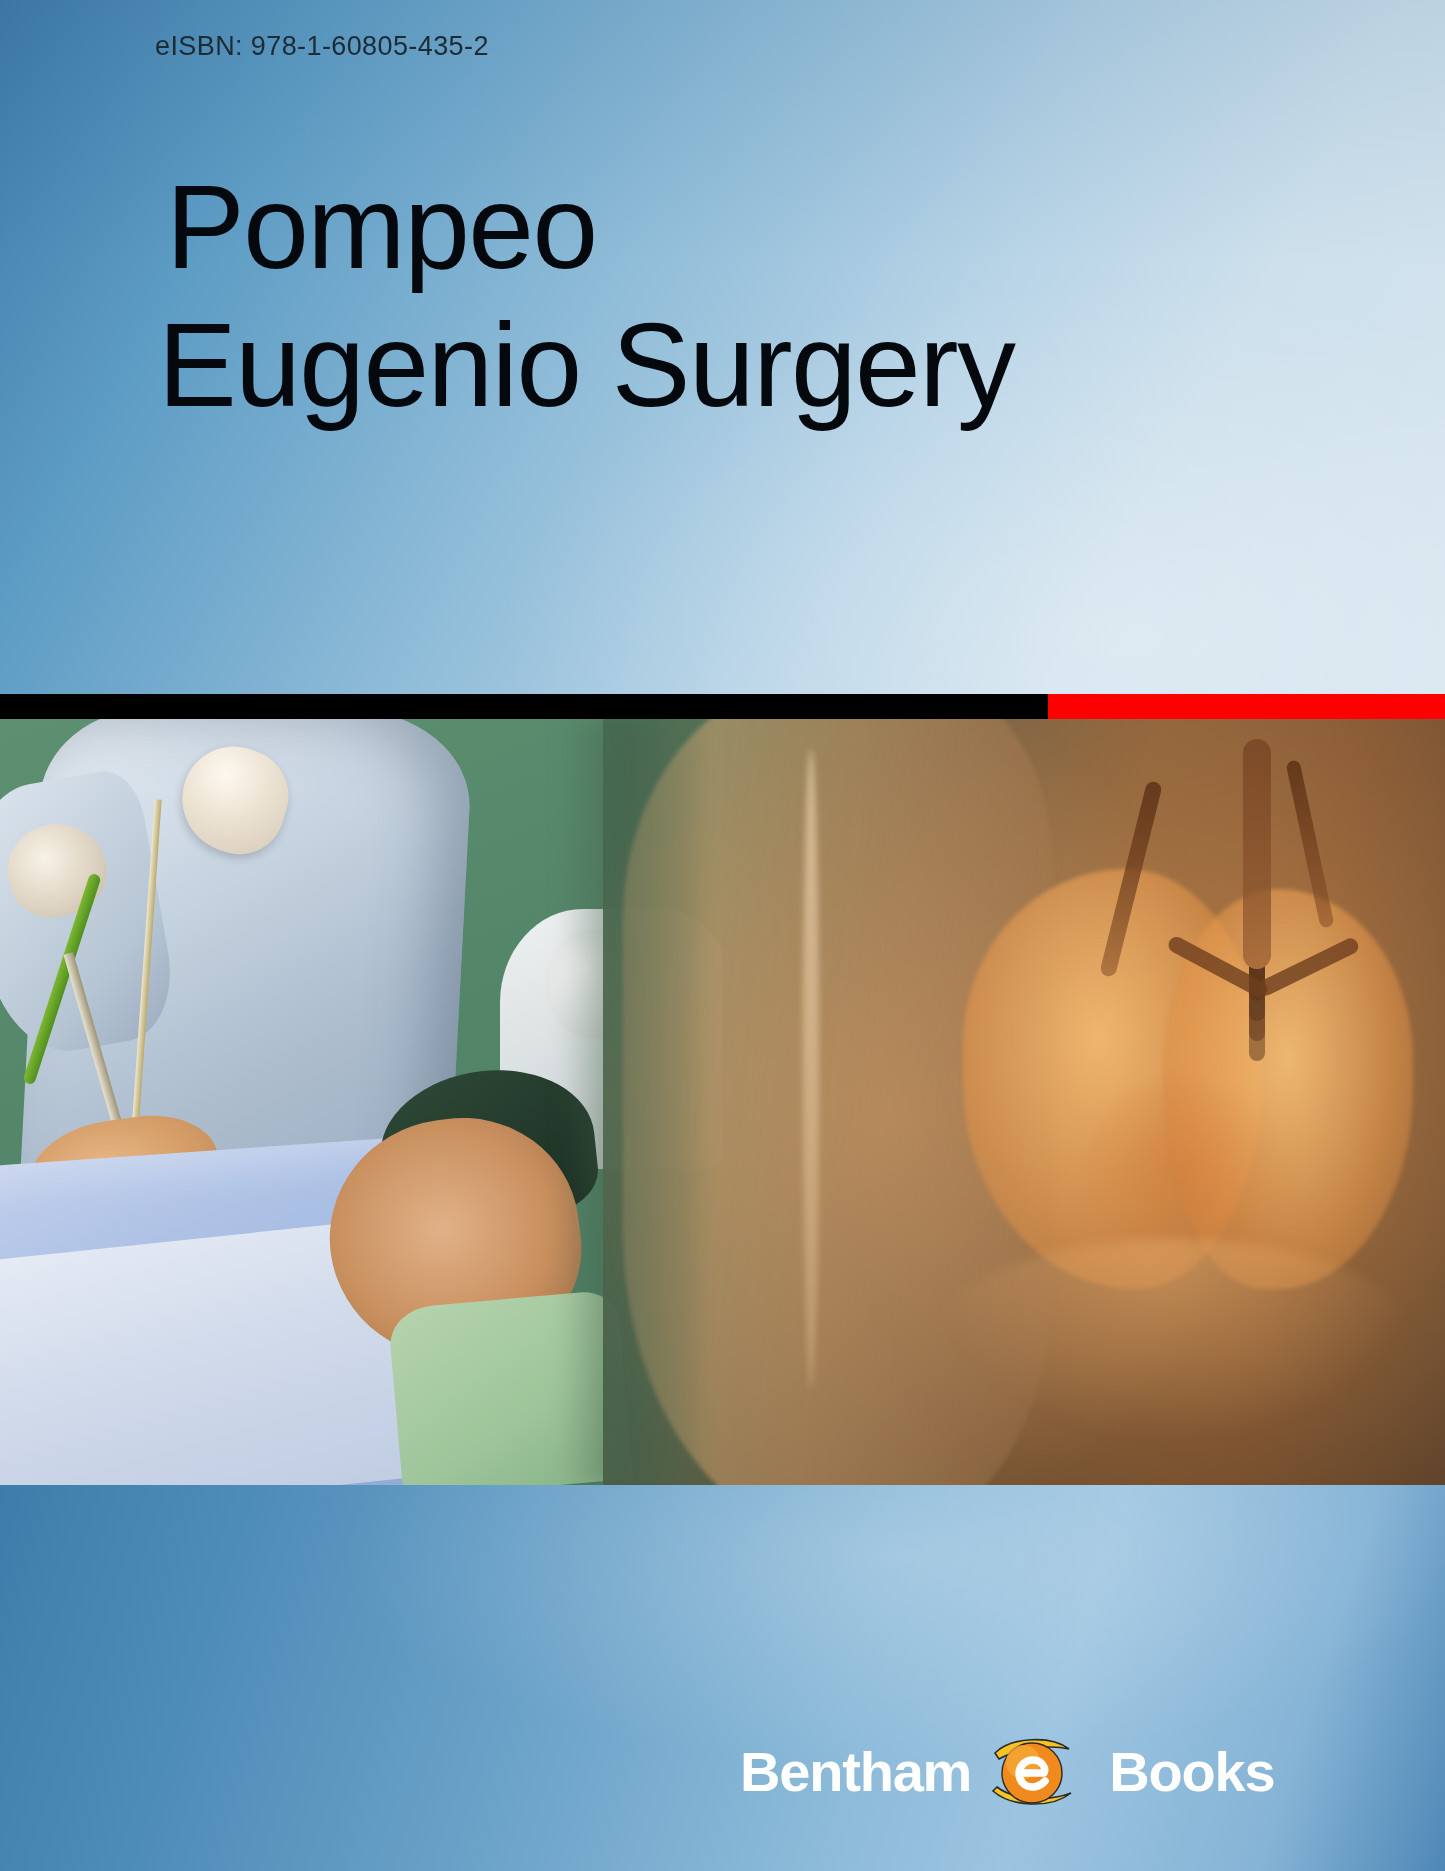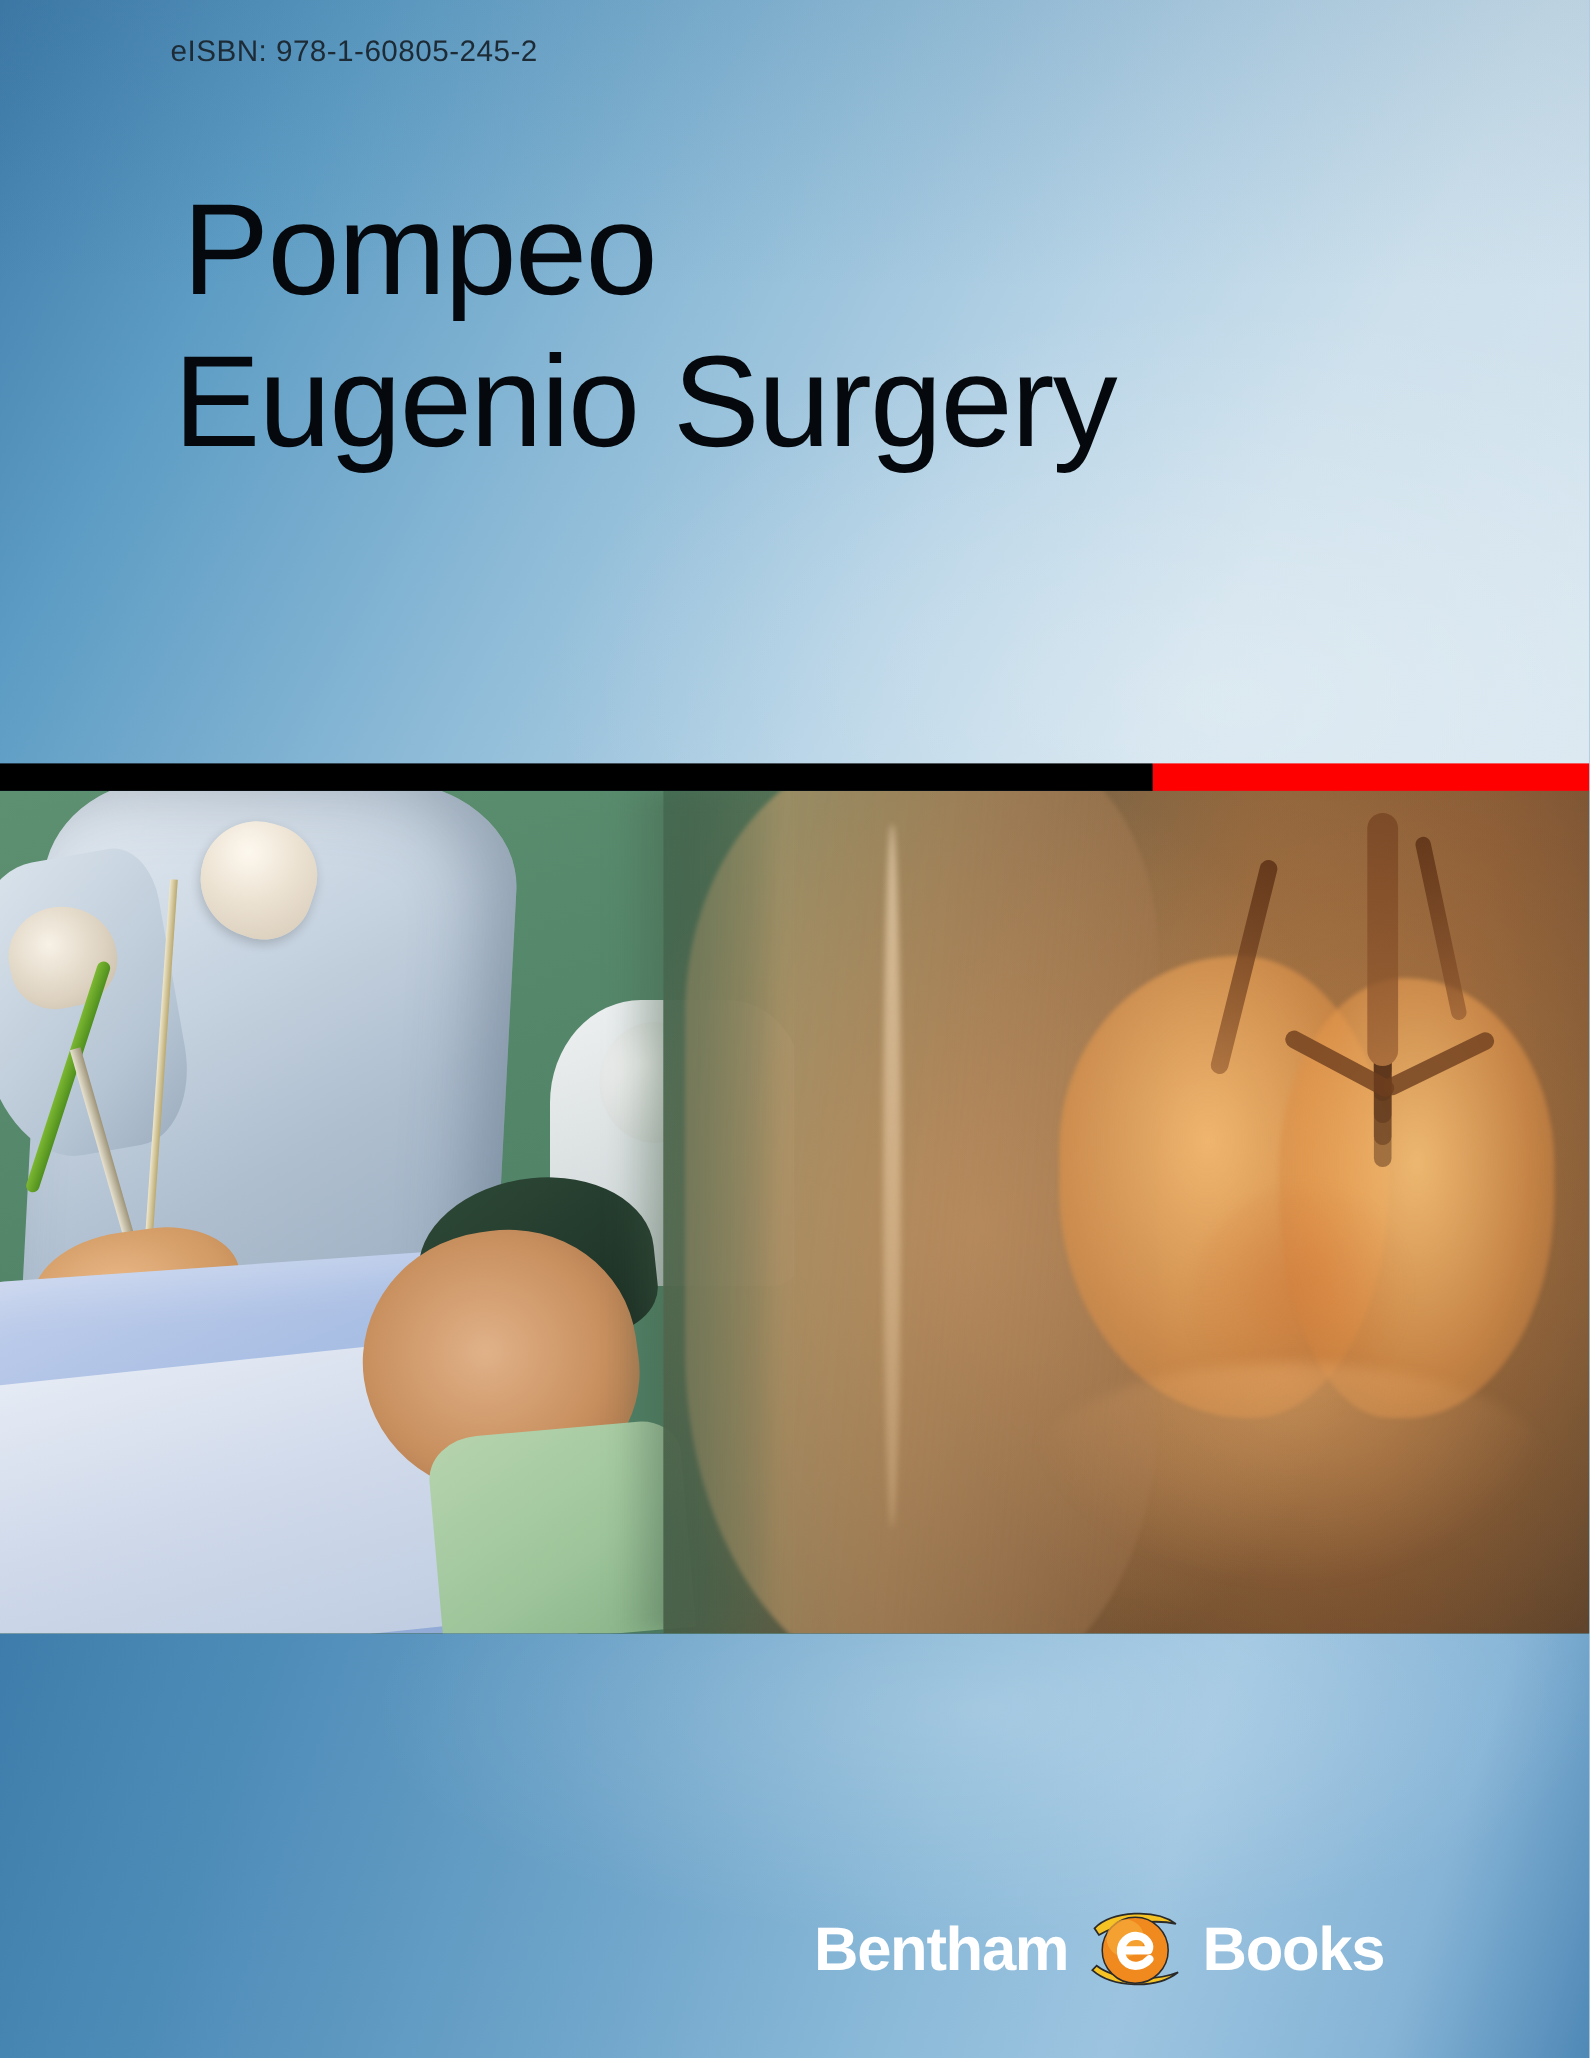--- a/index.html
+++ b/index.html
@@ -451,30 +451,30 @@
     line-height: 1;
   }
   .brand-emark {
     position: relative;
     width: 86px;
     height: 86px;
     margin: 0 10px 0 18px;
     flex: none;
   }
   .brand-emark svg { display: block; }
-  .brand-word.books { margin-left: 8px; }
+  .brand-word.books { margin-left: 24px; }
 </style>
 </head>
 <body>
 
 <div class="cover">
 
   <div class="top-field"></div>
 
-  <div class="eisbn">eISBN: 978-1-60805-245-2</div>
+  <div class="eisbn">eISBN: 978-1-60805-435-2</div>
 
   <div class="title-block">
     <span class="title-line l1">Pompeo</span>
     <span class="title-line l2">Eugenio Surgery</span>
   </div>
 
   <div class="rule">
     <div class="rule-black"></div>
     <div class="rule-red"></div>
   </div>

